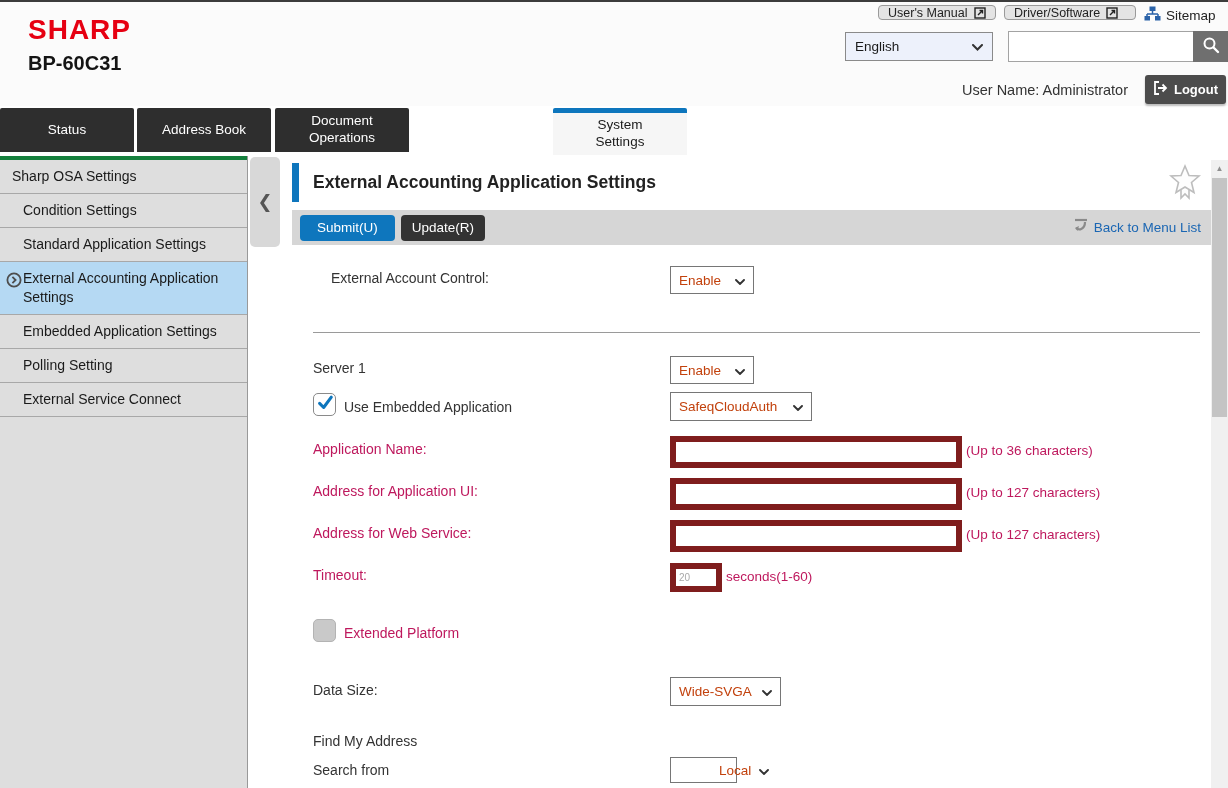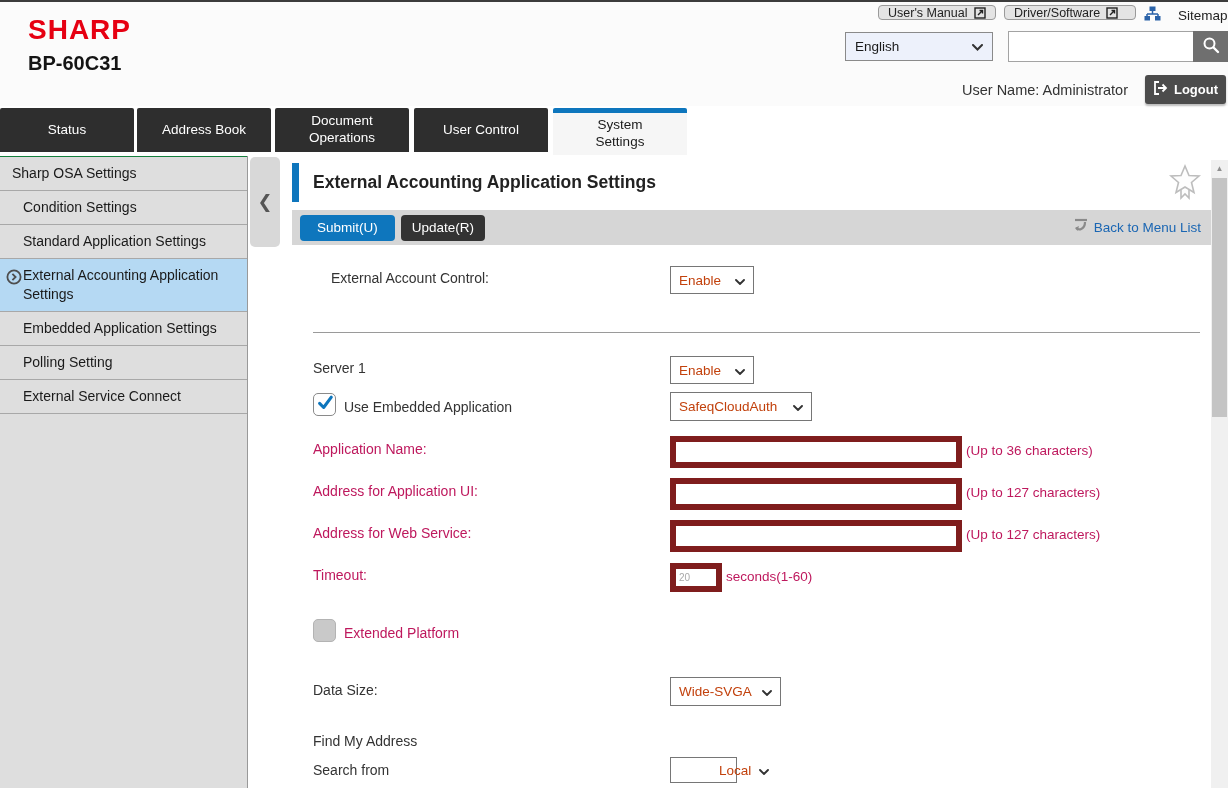--- a/index.html
+++ b/index.html
@@ -12,21 +12,21 @@
   
   .header { position:absolute; left:0; top:0; width:1228px; height:104px; background:#fbfbfb; }
   .brand { position:absolute; left:28px; top:12px; font-size:28px; font-weight:800; letter-spacing:1px; color:#e60012; }
   .model { position:absolute; left:28px; top:50px; font-size:20px; font-weight:bold; color:#141414; }
   .hbtn {
     position:absolute; top:3px; height:15px; display:flex; align-items:center; gap:6px;
     background:#e4e4e4; border:1px solid #9a9a9a; border-radius:4px;
     font-size:12.5px; color:#222; padding:0 9px; cursor:pointer;
   }
   .hbtn svg { display:block; }
-  .sitemap { position:absolute; top:4px; left:1144px; display:flex; align-items:center; gap:17px; font-size:13.5px; color:#222; cursor:pointer; }
+  .sitemap { position:absolute; top:4px; left:1144px; display:flex; align-items:center; gap:5px; font-size:13.5px; color:#222; cursor:pointer; }
   .langsel {
     position:absolute; left:845px; top:30px; width:148px; height:29px;
     background:#edf1fb; border:1px solid #8a8a8a; display:flex; align-items:center;
     justify-content:space-between; padding:0 9px; font-size:13.5px; color:#1a1a1a; cursor:pointer;
   }
   .searchbox {
     position:absolute; left:1008px; top:29px; width:185px; height:31px;
     border:1px solid #a3a3a3; border-right:none; background:#fff; font-size:13px; padding:0 6px; outline:none;
   }
   .searchbtn {
@@ -46,21 +46,21 @@
     background:#2e2e2e; color:#fff; font-size:13.5px;
     display:flex; align-items:center; justify-content:center; text-align:center;
     white-space:pre-line; line-height:1.25; cursor:pointer; border-radius:2px 2px 0 0;
   }
   .tab.active {
     background:#f6f6f6; color:#1a1a1a; height:47px;
     border-top:5px solid #0e76bd; font-weight:normal;
   }
   
   .sidebar { position:absolute; left:0; top:154px; width:248px; bottom:0; background:#dedede; border-right:1px solid #999; }
-  .snav { border-top:1px solid #15803d; }
+  .snav { border-top:4px solid #15803d; }
   .sitem {
     position:relative; border-bottom:1px solid #a8a8a8; padding:7px 14px 7px 12px;
     font-size:14px; line-height:19px; color:#1a1a1a; cursor:pointer;
   }
   .sitem.lvl1 { padding-left:23px; }
   .sitem.lvl1 .stext { display:inline-block; max-width:196px; }
   .sitem.selected { background:#b5d9f3; }
   .sitem .selicon { position:absolute; left:6px; top:10px; }
   .collapse {
     position:absolute; left:250px; top:155px; width:30px; height:90px;
@@ -175,21 +175,20 @@
           </svg>
       </span>
       <span>Logout</span>
     </button>
   </div>
 
   <div class="tab" style="left:0;">Status</div>
   <div class="tab" style="left:137px;">Address Book</div>
   <div class="tab" style="left:275px;">Document
 Operations</div>
-  <div class="tab" style="left:414px;">User Control</div>
   <div class="tab active" style="left:553px;">System
 Settings</div>
 
   <div class="sidebar">
     <div class="snav">
       <div class="sitem"><span class="stext">Sharp OSA Settings</span></div>
       <div class="sitem lvl1"><span class="stext">Condition Settings</span></div>
       <div class="sitem lvl1"><span class="stext">Standard Application Settings</span></div>
       <div class="sitem lvl1 selected">
         <span class="selicon">

